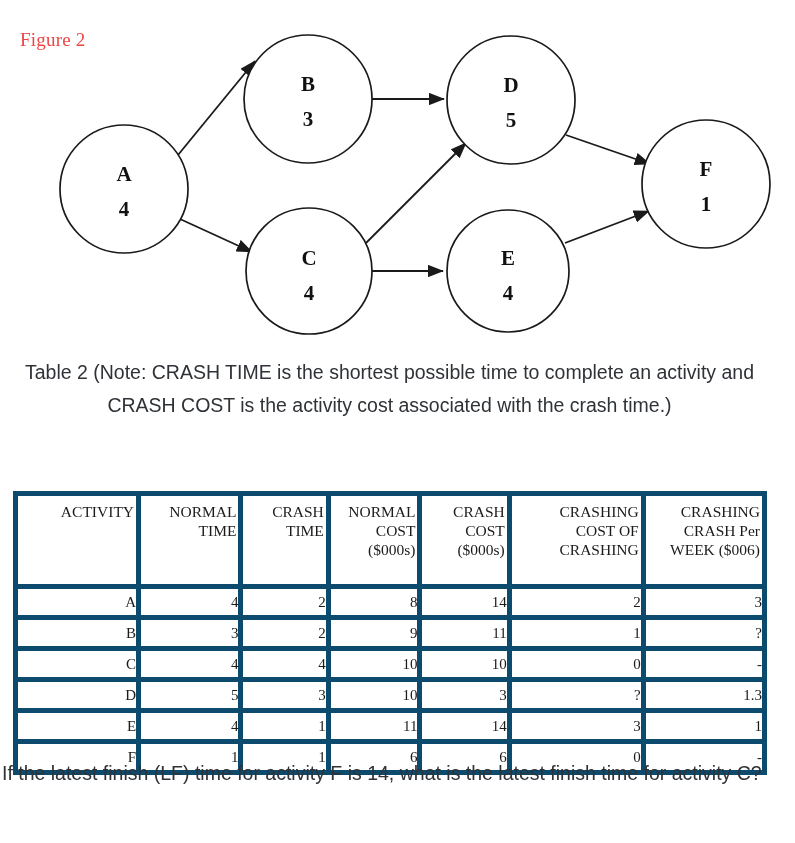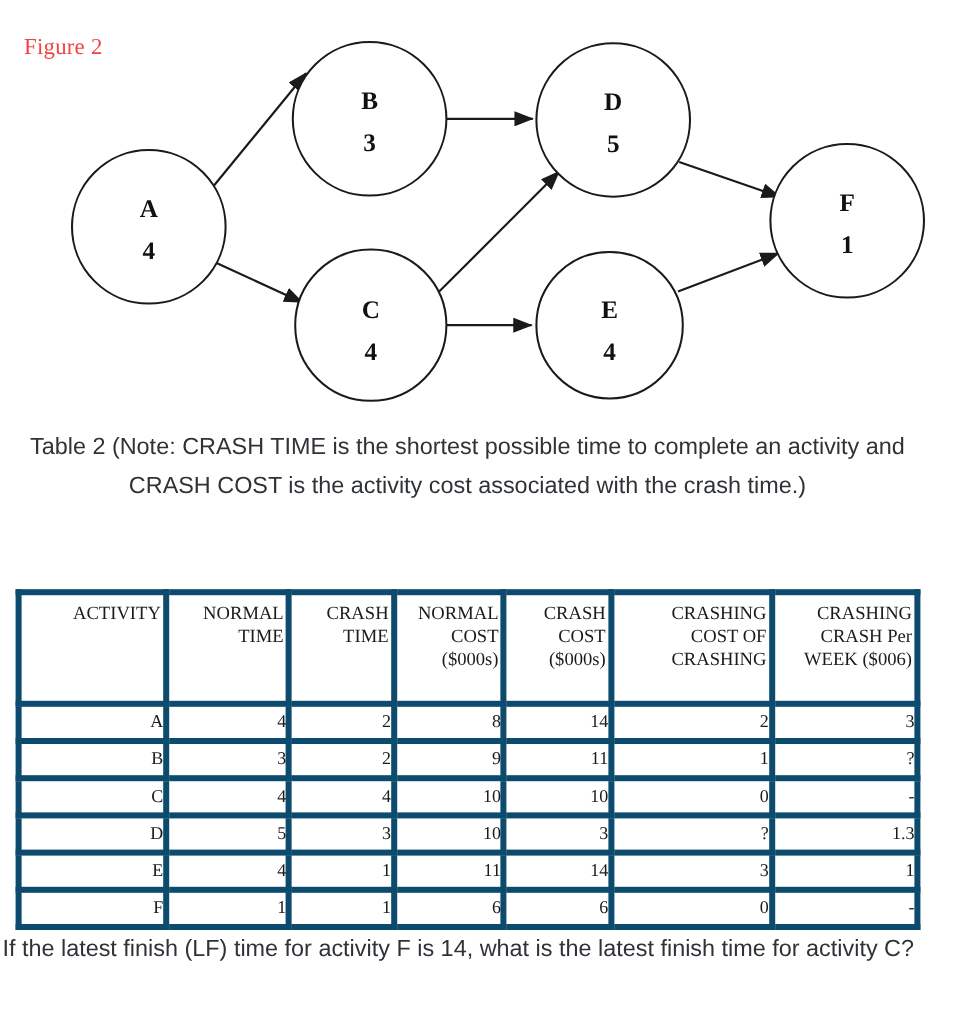--- a/index.html
+++ b/index.html
@@ -60,21 +60,21 @@
   .prose {
     position: absolute;
     left: 2px;
     width: 775px;
     font-family: "Liberation Sans", sans-serif;
     font-size: 19.5px;
     line-height: 33px;
     color: #2f3337;
   }
   #table-note { top: 356px; text-align: center; }
-  #question-text { top: 775px; }
+  #question-text { top: 757px; }
 
   
   #crash-table-wrap {
     position: absolute;
     left: 13px;
     top: 491px;
     width: 754px;
   }
   table.crash-table {
     border-collapse: collapse;

